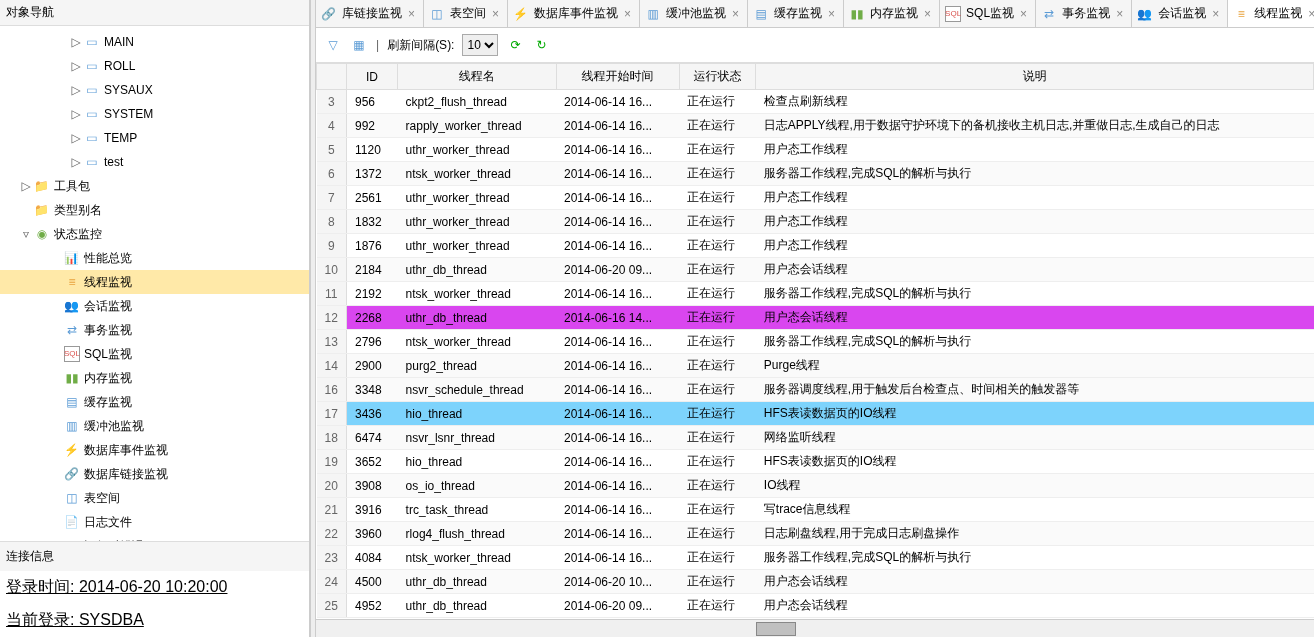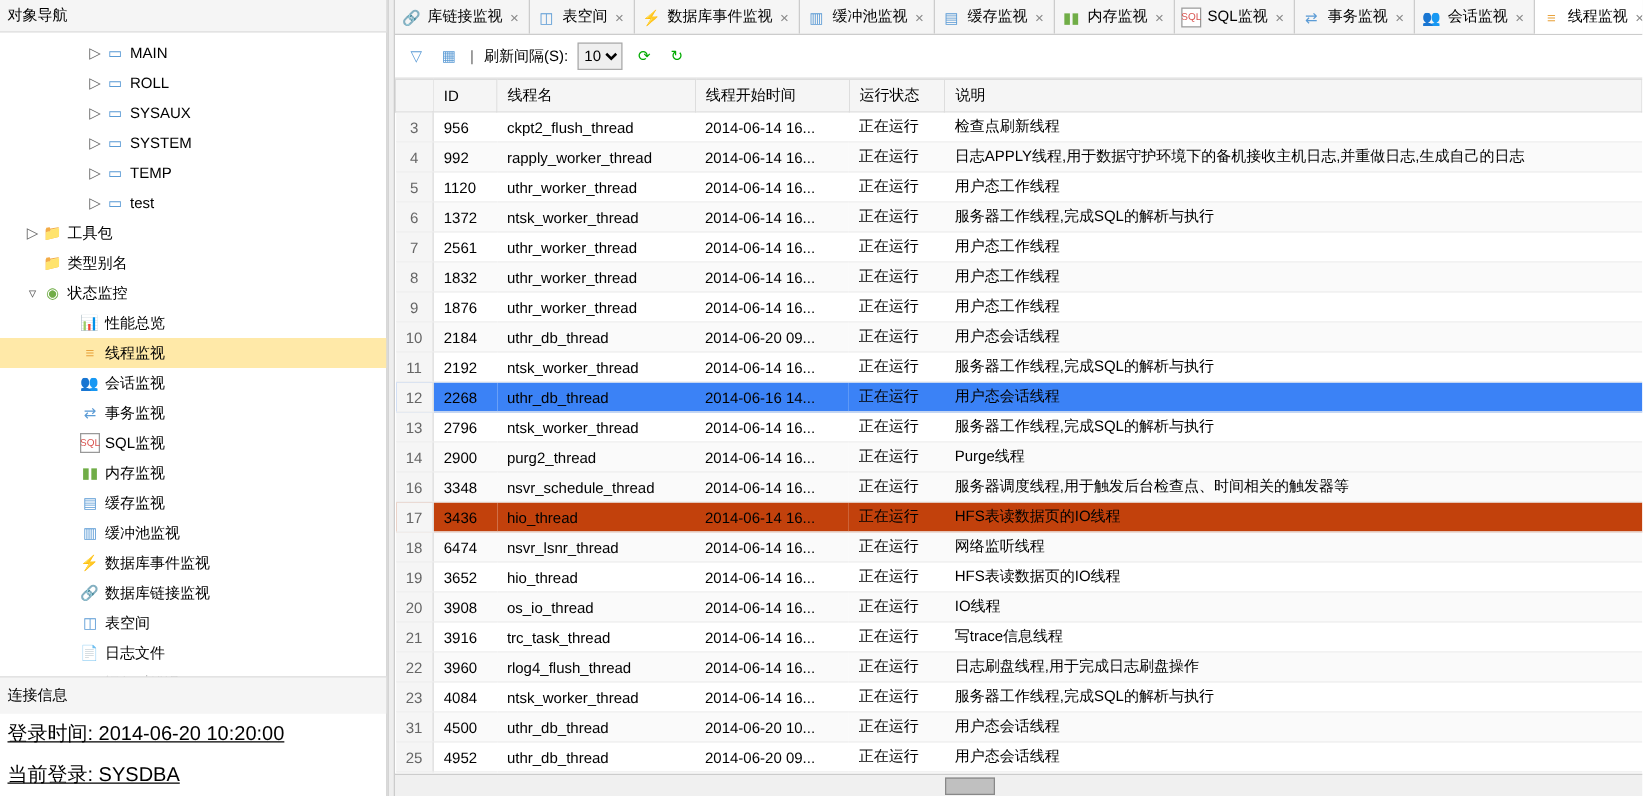--- a/index.html
+++ b/index.html
@@ -27,25 +27,25 @@
 .tab { padding: 5px 8px; border-right: 1px solid #ccc; display: flex; align-items: center; gap: 4px; cursor: pointer; white-space: nowrap; font-size: 12px; }
 .tab.active { background: #fff; border-bottom: 1px solid #fff; margin-bottom: -1px; }
 .tab-icon { width: 14px; height: 14px; display: inline-flex; align-items: center; justify-content: center; }
 .tab-close { color: #888; margin-left: 2px; cursor: pointer; }
 .toolbar { padding: 6px 8px; border-bottom: 1px solid #ddd; display: flex; align-items: center; gap: 8px; }
 .tb-icon { width: 18px; height: 18px; display: inline-flex; align-items: center; justify-content: center; cursor: pointer; color: #5b9bd5; }
 .tb-sep { color: #666; }
 .refresh-select { height: 22px; border: 1px solid #aaa; }
 .grid { flex: 1; overflow: auto; position: relative; }
 .grid table { border-collapse: collapse; width: 100%; }
-.grid th { text-align: left; padding: 4px 8px; background: #f5f5f5; border: 1px solid #ddd; font-weight: normal; position: sticky; top: 0; }
+.grid th { text-align: center; padding: 4px 8px; background: #f5f5f5; border: 1px solid #ddd; font-weight: normal; position: sticky; top: 0; }
 .grid td { padding: 3px 8px; border-bottom: 1px solid #eee; white-space: nowrap; }
 .grid tr.row-even { background: #fafafa; }
-.grid tr.highlighted { background: #3b82f6; }
-.grid tr.highlighted-light { background: #c2410c; }
+.grid tr.highlighted { background: #d946ef; }
+.grid tr.highlighted-light { background: #7dd3fc; }
 .row-num { color: #666; width: 30px; text-align: center; background: #f5f5f5; border-right: 1px solid #ddd; }
 .hscroll { height: 18px; background: #f0f0f0; border-top: 1px solid #ccc; position: relative; }
 .hscroll-thumb { position: absolute; left: 440px; top: 2px; width: 40px; height: 14px; background: #c0c0c0; border: 1px solid #888; }
 </style>
 </head>
 <body>
 
 <div class="container">
   <div class="sidebar">
     <div class="sidebar-header">对象导航</div>
@@ -417,21 +417,21 @@
             </tr>
             <tr class="">
               <td class="row-num">23</td>
               <td>4084</td>
               <td>ntsk_worker_thread</td>
               <td>2014-06-14 16...</td>
               <td>正在运行</td>
               <td>服务器工作线程,完成SQL的解析与执行</td>
             </tr>
             <tr class=" row-even">
-              <td class="row-num">31</td>
+              <td class="row-num">24</td>
               <td>4500</td>
               <td>uthr_db_thread</td>
               <td>2014-06-20 10...</td>
               <td>正在运行</td>
               <td>用户态会话线程</td>
             </tr>
             <tr class="">
               <td class="row-num">25</td>
               <td>4952</td>
               <td>uthr_db_thread</td>

